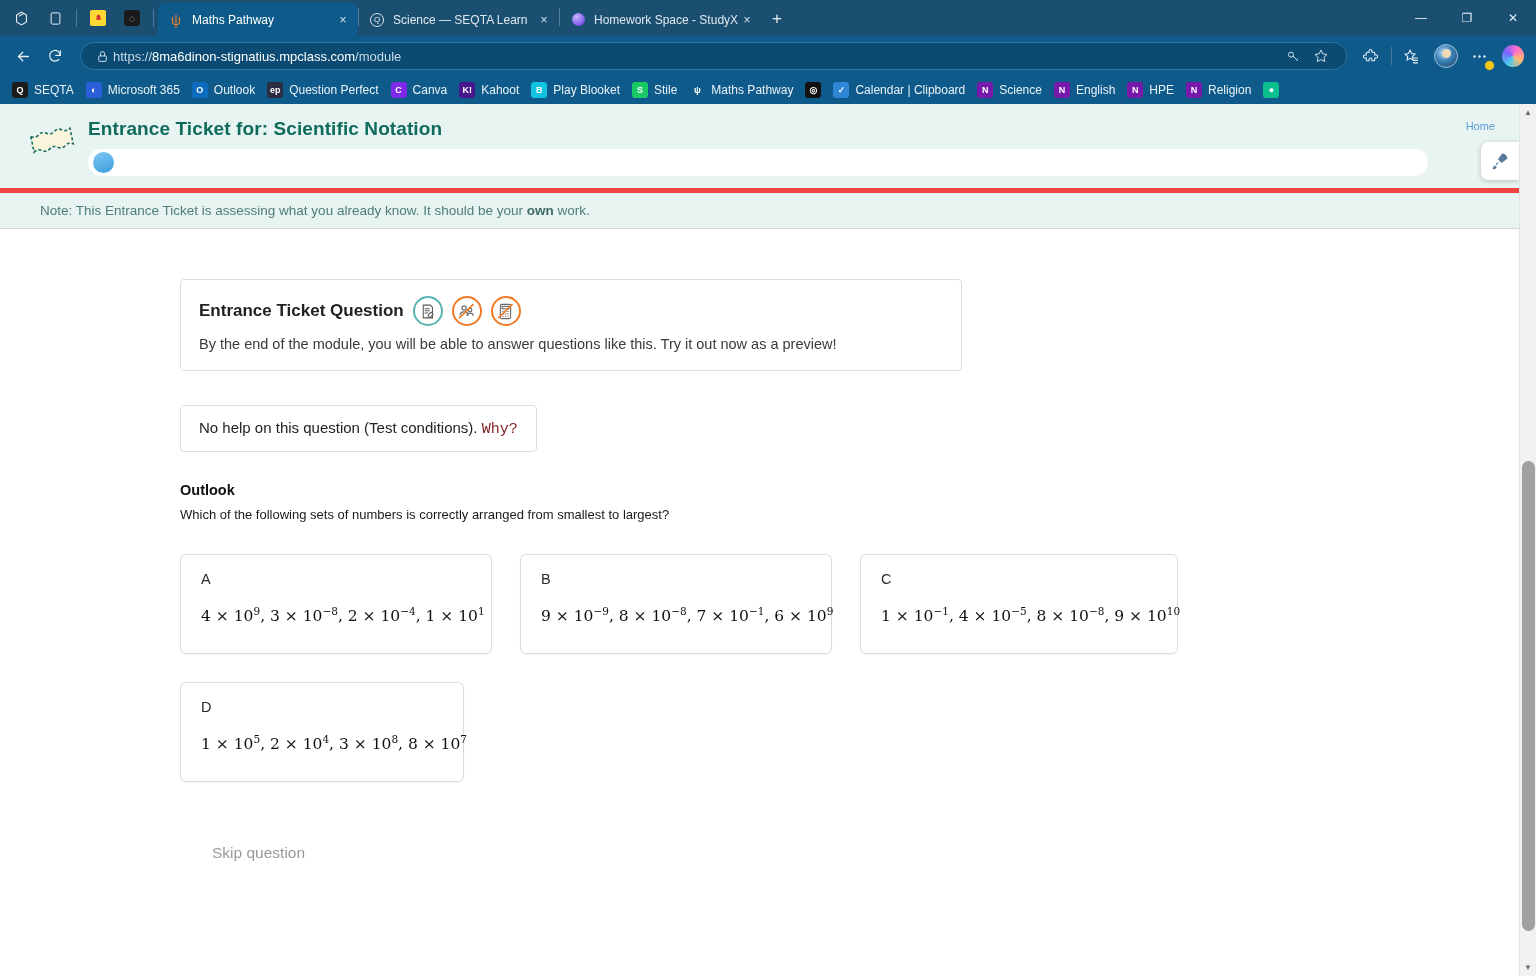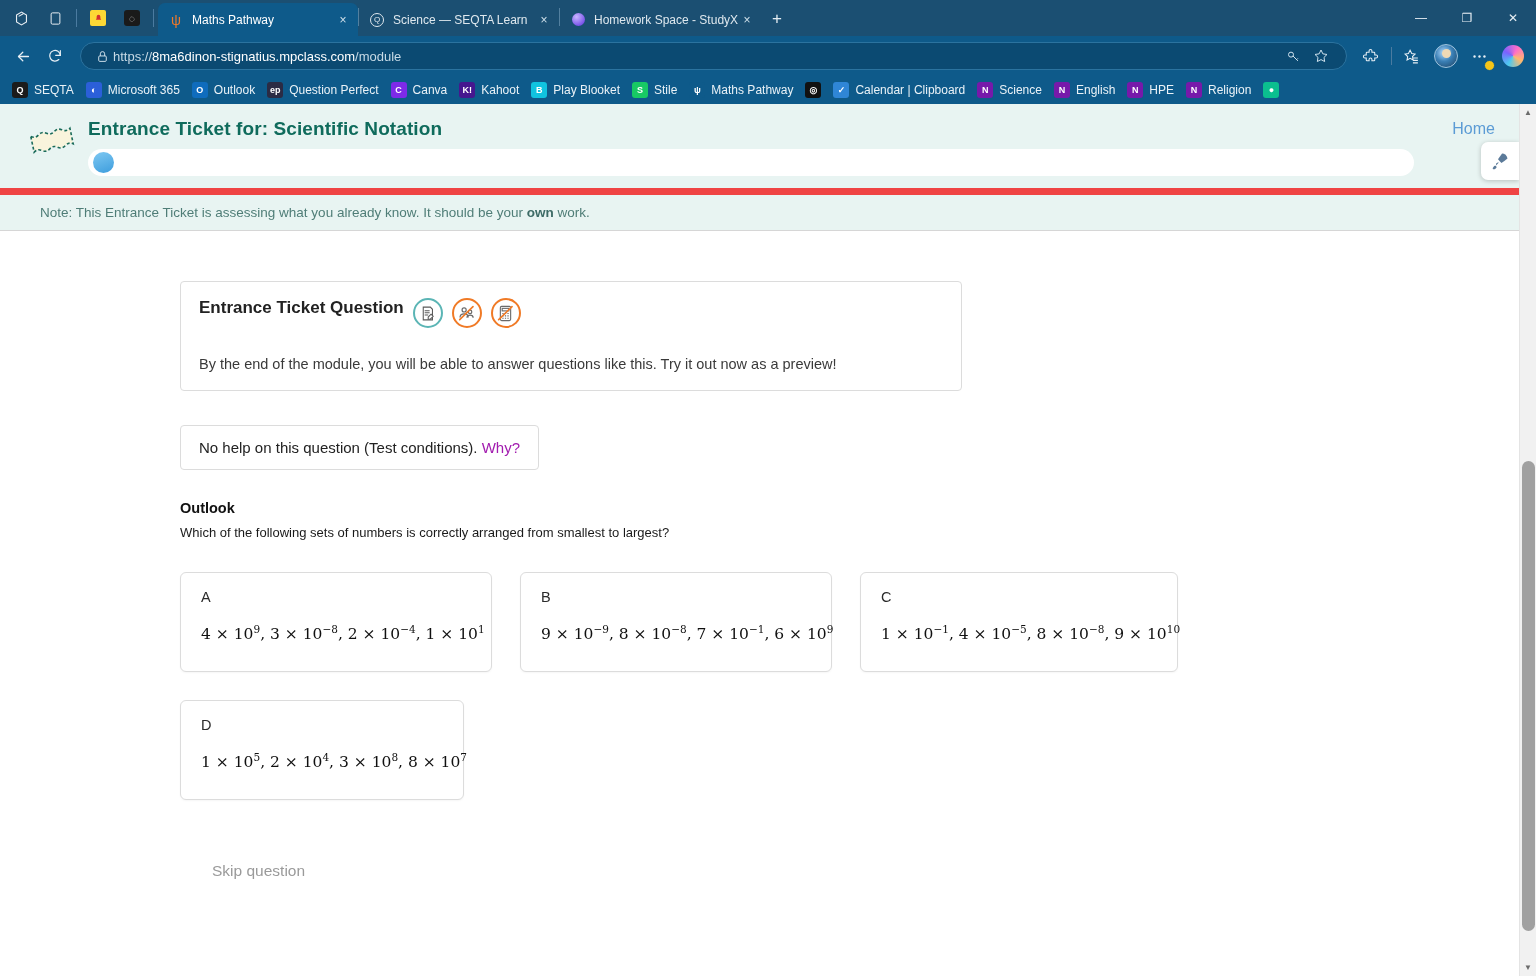--- a/index.html
+++ b/index.html
@@ -84,48 +84,48 @@
   .hdr-main { flex:1; padding-top:4px; }
   .mp-title { color:#0f6b5c; font-size:19px; font-weight:bold; letter-spacing:0.1px; }
   .progress-track {
     margin-top:9px; height:27px; background:#ffffff; border-radius:14px; position:relative;
     margin-right: 18px;
   }
   .progress-dot {
     position:absolute; left:5px; top:3px; width:21px;height:21px;border-radius:50%;
     background: linear-gradient(160deg,#7ec8f2 0%, #3d9ddd 100%);
   }
-  .home-link { color:#5b9bd5; font-size:16px; padding-top:6px; margin-left:20px; }
+  .home-link { color:#5b9bd5; font-size:11px; padding-top:6px; margin-left:20px; }
 
   .note-bar {
-    background:#e8f4f2; border-top:7px solid #ef4444; border-bottom:1px solid #d6d6d6;
+    background:#e8f4f2; border-top:5px solid #ef4444; border-bottom:1px solid #d6d6d6;
     padding: 10px 24px 10px 40px; color:#4f7d77; font-size:13.5px;
   }
   .note-bar b { color:#3d6b66; }
 
   .content { padding: 50px 0 0 0; background:#fff; height: calc(100% - 135px); overflow:hidden;}
   .inner { padding-left: 180px; }
 
   .etq-card {
     width: 782px; border:1px solid #dcdcdc; border-radius:4px; padding: 16px 18px 18px 18px;
     background:#fff; margin-bottom: 34px;
   }
-  .etq-title-row { display:flex; align-items:flex-start; gap:9px; }
+  .etq-title-row { display:flex; align-items:center; gap:9px; }
   .etq-title { font-size:17px; font-weight:bold; color:#222; }
-  .etq-sub { font-size:14.5px; color:#3a3a3a; margin-top:28px; }
+  .etq-sub { font-size:14.5px; color:#3a3a3a; margin-top:10px; }
 
   .circ-icon { width:30px;height:30px;border-radius:50%; display:flex;align-items:center;justify-content:center; flex:0 0 30px;}
   .circ-teal { border:2px solid #5bb5b5; }
   .circ-orange { border:2px solid #f07a26; }
 
   .help-card {
     display:inline-block; border:1px solid #dcdcdc; border-radius:4px; padding: 13px 18px;
     font-size:15px; color:#222; margin-bottom: 30px;
   }
-  .help-card a { color:#a21caf; text-decoration:none; }
+  .help-card a { color:#7f1d1d; text-decoration:none;font-family:Liberation Mono, monospace; }
 
   .q-label { font-size:14.5px; font-weight:bold; color:#111; margin-bottom:9px; }
   .q-text { font-size:13px; color:#1a1a1a; margin-bottom:32px; }
 
   .options { display:flex; flex-wrap:wrap; gap:28px; max-width:1010px; }
   .opt {
     border:1px solid #dcdcdc; border-radius:6px; background:#fff;
     padding: 16px 20px 20px 20px; min-height:100px; display:flex; flex-direction:column;
     box-shadow: 0 1px 2px rgba(0,0,0,0.04);
   }

